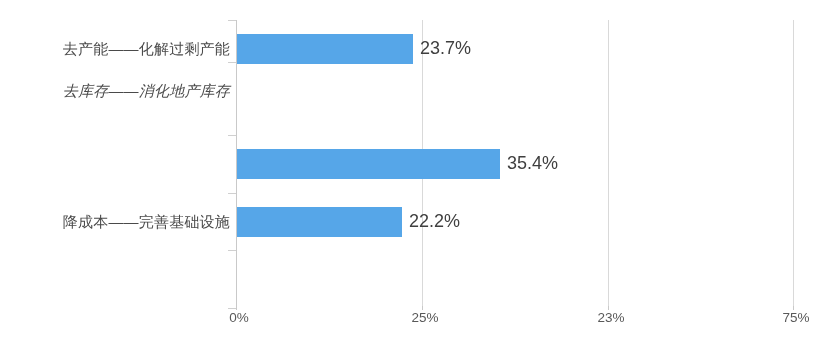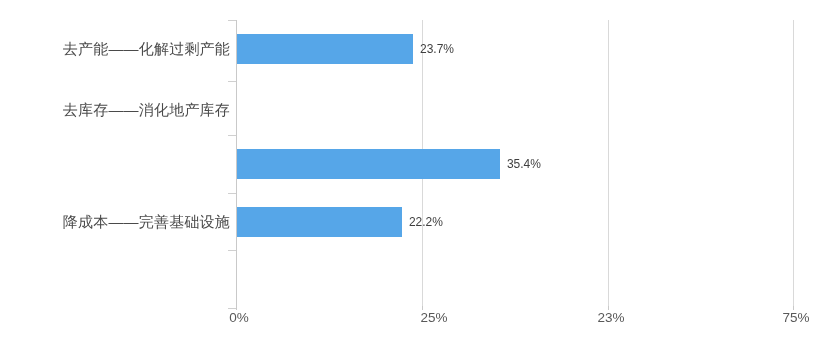--- a/index.html
+++ b/index.html
@@ -82,21 +82,21 @@
     position: absolute;
     left: 237px;
     display: flex;
     align-items: center;
   }
   .bar {
     height: 30px;
     background: #56a6e8;
   }
   .bar-value {
-    font-size: 12px;
+    font-size: 18px;
     color: #3f3f3f;
     margin-left: 7px;
     white-space: nowrap;
   }
 
   
   .x-axis-labels {
     position: absolute;
     left: 0;
     top: 310px;
@@ -135,21 +135,21 @@
 
     <div class="cat-row" style="top:0px;">
       <div class="tick-mark" style="top:0px;"></div>
       <div class="cat-label">去产能——化解过剩产能</div>
       <div class="bar-wrap">
         <div class="bar" style="width:176.0px;"></div>
         <div class="bar-value">23.7%</div>
       </div>
     </div>
 
-    <div class="cat-row" style="top:61px;">
+    <div class="cat-row" style="top:42px;font-style:italic;">
       <div class="tick-mark" style="top:0px;"></div>
       <div class="cat-label">去库存——消化地产库存</div>
     </div>
 
     <div class="cat-row" style="top:115.2px;">
       <div class="tick-mark" style="top:0px;"></div>
       <div class="bar-wrap">
         <div class="bar" style="width:262.9px;"></div>
         <div class="bar-value">35.4%</div>
       </div>
@@ -171,18 +171,18 @@
 
   </div>
 
   <div class="x-tick-mark" style="left:236px;"></div>
   <div class="x-tick-mark" style="left:422px;"></div>
   <div class="x-tick-mark" style="left:608px;"></div>
   <div class="x-tick-mark" style="left:793px;"></div>
 
   <div class="x-axis-labels">
     <div class="x-tick-label" style="left:239px;">0%</div>
-    <div class="x-tick-label" style="left:434px;">25%</div>
+    <div class="x-tick-label" style="left:425px;">25%</div>
     <div class="x-tick-label" style="left:611px;">23%</div>
     <div class="x-tick-label" style="left:796px;">75%</div>
   </div>
 
 </div>
 
 </body></html>

